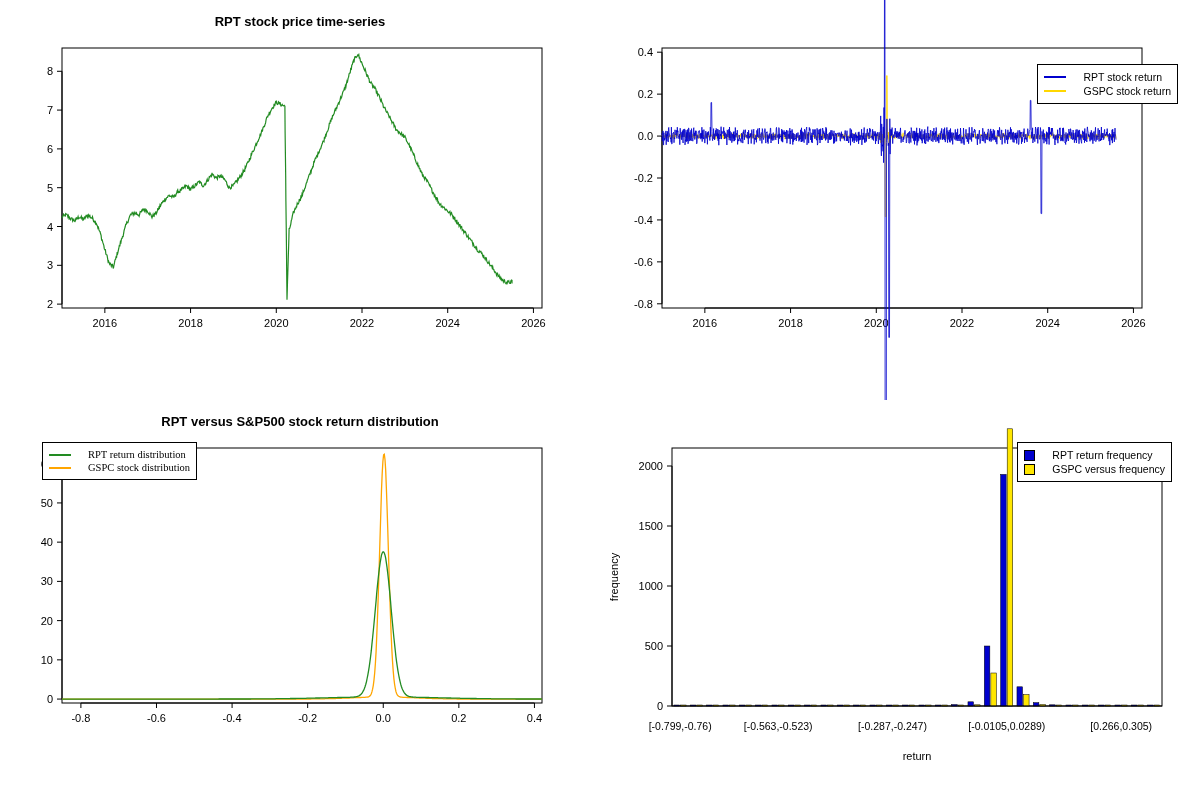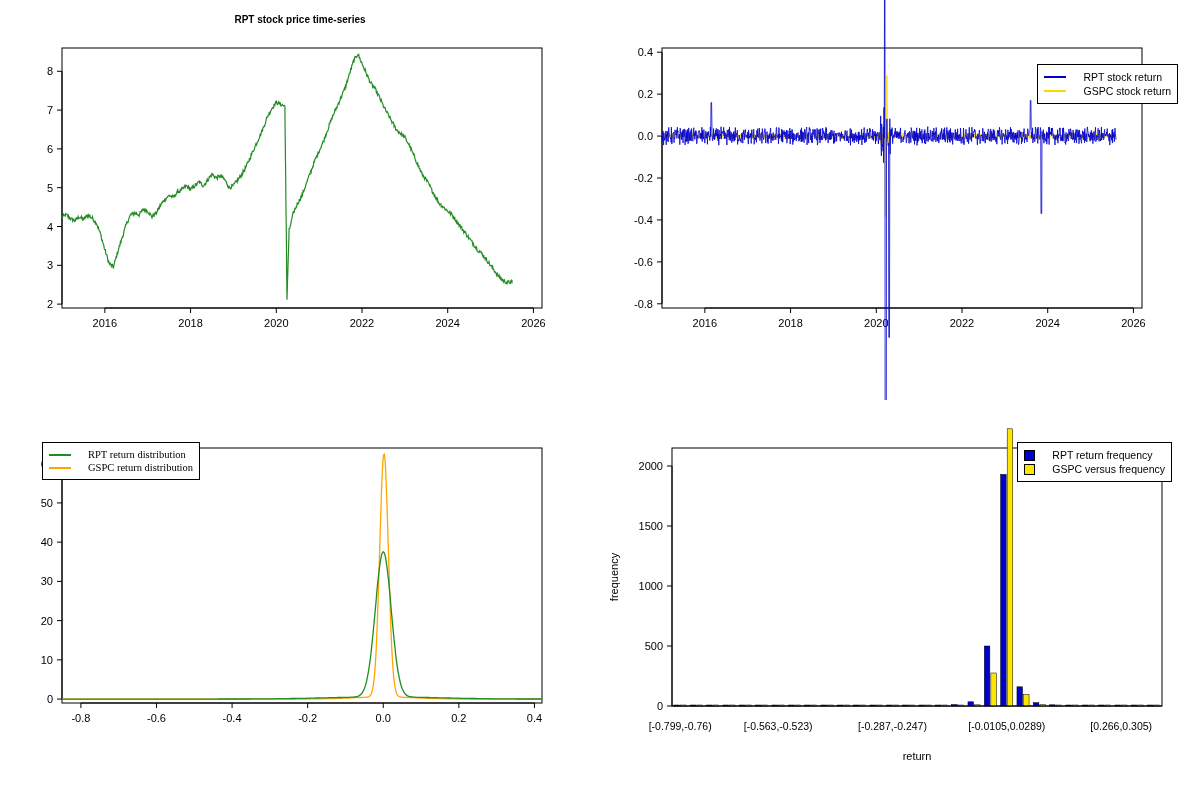--- a/index.html
+++ b/index.html
@@ -1,19 +1,19 @@
 <!DOCTYPE html>
 <html><head>
 <meta charset="utf-8">
 <style>
   html,body{margin:0;padding:0;background:#ffffff;}
   body{width:1200px;height:800px;font-family:"Liberation Sans",sans-serif;color:#000;}
   .grid{display:grid;grid-template-columns:600px 600px;grid-template-rows:400px 400px;width:1200px;height:800px;}
   .panel{position:relative;width:600px;height:400px;overflow:hidden;}
-  .ptitle{position:absolute;left:0;right:0;top:14px;text-align:center;font-size:10px;font-weight:bold;}
+  .ptitle{position:absolute;left:0;right:0;top:14px;text-align:center;font-size:13px;font-weight:bold;}
   .legendbox{position:absolute;border:1px solid #000;background:#fff;font-size:10.5px;padding:4px 6px;}
   .legrow{display:flex;align-items:center;margin:2px 0;white-space:nowrap;gap:12px;}
   .legline{display:inline-block;width:22px;height:0;border-top:2px solid #000;margin-right:5px;}
   .legsq{display:inline-block;width:9px;height:9px;margin-right:5px;border:1px solid #000;}
   svg{position:absolute;left:0;top:0;overflow:visible;}
 </style>
 </head>
 <body>
 
 <div class="grid">
@@ -94,20 +94,21 @@
           <span>RPT stock return</span>
         </div>
         <div class="legrow">
           <span class="legline" style="border-top-color: rgb(255, 215, 0);"></span>
           <span>GSPC stock return</span>
         </div>
       </div>
   </div>
 
   <div class="panel">
+    <div class="ptitle">RPT versus S&amp;P500 stock return distribution</div>
     <svg id="svg-bl" width="600" height="400">
         <rect x="62" y="48" width="480" height="255" fill="none" stroke="#000" stroke-width="1"></rect>
         <line x1="62" y1="299.0769230769231" x2="62" y2="63.69230769230768" stroke="#000"></line>
         <line x1="57" y1="299.0769230769231" x2="62" y2="299.0769230769231" stroke="#000"></line>
         <text x="53" y="303.0769230769231" text-anchor="end" font-size="11" font-family="Liberation Sans, sans-serif" fill="#000">0</text>
         <line x1="57" y1="259.84615384615387" x2="62" y2="259.84615384615387" stroke="#000"></line>
         <text x="53" y="263.84615384615387" text-anchor="end" font-size="11" font-family="Liberation Sans, sans-serif" fill="#000">10</text>
         <line x1="57" y1="220.6153846153846" x2="62" y2="220.6153846153846" stroke="#000"></line>
         <text x="53" y="224.6153846153846" text-anchor="end" font-size="11" font-family="Liberation Sans, sans-serif" fill="#000">20</text>
         <line x1="57" y1="181.38461538461536" x2="62" y2="181.38461538461536" stroke="#000"></line>
@@ -136,21 +137,21 @@
         <path d="M62.0,299.1 L62.7,299.1 L63.4,299.1 L64.1,299.1 L64.7,299.1 L65.4,299.1 L66.1,299.1 L66.8,299.1 L67.5,299.1 L68.2,299.1 L68.9,299.1 L69.5,299.1 L70.2,299.1 L70.9,299.1 L71.6,299.1 L72.3,299.1 L73.0,299.1 L73.7,299.1 L74.3,299.1 L75.0,299.1 L75.7,299.1 L76.4,299.1 L77.1,299.1 L77.8,299.1 L78.5,299.1 L79.1,299.1 L79.8,299.1 L80.5,299.1 L81.2,299.1 L81.9,299.1 L82.6,299.1 L83.3,299.1 L83.9,299.1 L84.6,299.1 L85.3,299.1 L86.0,299.1 L86.7,299.1 L87.4,299.1 L88.1,299.1 L88.7,299.1 L89.4,299.1 L90.1,299.1 L90.8,299.1 L91.5,299.1 L92.2,299.1 L92.9,299.1 L93.5,299.1 L94.2,299.1 L94.9,299.1 L95.6,299.1 L96.3,299.1 L97.0,299.1 L97.7,299.1 L98.3,299.1 L99.0,299.1 L99.7,299.1 L100.4,299.1 L101.1,299.1 L101.8,299.1 L102.5,299.1 L103.1,299.1 L103.8,299.1 L104.5,299.1 L105.2,299.1 L105.9,299.1 L106.6,299.1 L107.3,299.1 L107.9,299.1 L108.6,299.1 L109.3,299.1 L110.0,299.1 L110.7,299.1 L111.4,299.1 L112.1,299.1 L112.7,299.1 L113.4,299.1 L114.1,299.1 L114.8,299.1 L115.5,299.1 L116.2,299.1 L116.9,299.1 L117.5,299.1 L118.2,299.1 L118.9,299.1 L119.6,299.1 L120.3,299.1 L121.0,299.1 L121.7,299.1 L122.3,299.1 L123.0,299.1 L123.7,299.1 L124.4,299.1 L125.1,299.1 L125.8,299.1 L126.5,299.1 L127.1,299.1 L127.8,299.1 L128.5,299.1 L129.2,299.1 L129.9,299.1 L130.6,299.1 L131.3,299.1 L131.9,299.1 L132.6,299.1 L133.3,299.1 L134.0,299.1 L134.7,299.1 L135.4,299.1 L136.1,299.1 L136.7,299.1 L137.4,299.1 L138.1,299.1 L138.8,299.1 L139.5,299.1 L140.2,299.1 L140.9,299.1 L141.5,299.1 L142.2,299.1 L142.9,299.1 L143.6,299.1 L144.3,299.1 L145.0,299.1 L145.7,299.1 L146.3,299.1 L147.0,299.1 L147.7,299.1 L148.4,299.1 L149.1,299.1 L149.8,299.1 L150.5,299.1 L151.1,299.1 L151.8,299.1 L152.5,299.1 L153.2,299.1 L153.9,299.1 L154.6,299.1 L155.3,299.1 L155.9,299.1 L156.6,299.1 L157.3,299.1 L158.0,299.1 L158.7,299.1 L159.4,299.1 L160.1,299.1 L160.7,299.1 L161.4,299.1 L162.1,299.1 L162.8,299.1 L163.5,299.1 L164.2,299.1 L164.9,299.1 L165.5,299.1 L166.2,299.1 L166.9,299.1 L167.6,299.1 L168.3,299.1 L169.0,299.1 L169.7,299.1 L170.3,299.1 L171.0,299.1 L171.7,299.1 L172.4,299.1 L173.1,299.1 L173.8,299.1 L174.5,299.1 L175.1,299.1 L175.8,299.1 L176.5,299.1 L177.2,299.1 L177.9,299.1 L178.6,299.1 L179.3,299.1 L179.9,299.1 L180.6,299.1 L181.3,299.1 L182.0,299.1 L182.7,299.1 L183.4,299.1 L184.1,299.1 L184.7,299.1 L185.4,299.1 L186.1,299.1 L186.8,299.1 L187.5,299.1 L188.2,299.1 L188.9,299.1 L189.5,299.1 L190.2,299.1 L190.9,299.1 L191.6,299.1 L192.3,299.1 L193.0,299.1 L193.7,299.1 L194.3,299.1 L195.0,299.1 L195.7,299.1 L196.4,299.1 L197.1,299.1 L197.8,299.1 L198.5,299.1 L199.1,299.1 L199.8,299.1 L200.5,299.1 L201.2,299.1 L201.9,299.1 L202.6,299.1 L203.3,299.1 L203.9,299.1 L204.6,299.1 L205.3,299.1 L206.0,299.1 L206.7,299.1 L207.4,299.1 L208.1,299.1 L208.7,299.1 L209.4,299.1 L210.1,299.1 L210.8,299.1 L211.5,299.1 L212.2,299.1 L212.9,299.1 L213.5,299.1 L214.2,299.1 L214.9,299.1 L215.6,299.1 L216.3,299.1 L217.0,299.1 L217.7,299.1 L218.3,299.1 L219.0,299.1 L219.7,299.1 L220.4,299.1 L221.1,299.1 L221.8,299.1 L222.5,299.1 L223.1,299.1 L223.8,299.1 L224.5,299.1 L225.2,299.1 L225.9,299.1 L226.6,299.1 L227.3,299.1 L227.9,299.1 L228.6,299.1 L229.3,299.1 L230.0,299.1 L230.7,299.1 L231.4,299.1 L232.1,299.1 L232.7,299.1 L233.4,299.1 L234.1,299.1 L234.8,299.1 L235.5,299.1 L236.2,299.1 L236.9,299.1 L237.5,299.1 L238.2,299.1 L238.9,299.1 L239.6,299.1 L240.3,299.1 L241.0,299.1 L241.7,299.1 L242.3,299.1 L243.0,299.1 L243.7,299.1 L244.4,299.1 L245.1,299.1 L245.8,299.1 L246.5,299.1 L247.1,299.1 L247.8,299.1 L248.5,299.1 L249.2,299.1 L249.9,299.1 L250.6,299.1 L251.3,299.1 L251.9,299.1 L252.6,299.1 L253.3,299.1 L254.0,299.1 L254.7,299.1 L255.4,299.1 L256.1,299.1 L256.7,299.1 L257.4,299.1 L258.1,299.1 L258.8,299.1 L259.5,299.1 L260.2,299.1 L260.9,299.1 L261.5,299.1 L262.2,299.1 L262.9,299.1 L263.6,299.1 L264.3,299.1 L265.0,299.1 L265.7,299.1 L266.3,299.1 L267.0,299.1 L267.7,299.1 L268.4,299.1 L269.1,299.1 L269.8,299.1 L270.5,299.1 L271.1,299.1 L271.8,299.1 L272.5,299.1 L273.2,299.1 L273.9,299.1 L274.6,299.1 L275.3,299.1 L275.9,299.1 L276.6,299.1 L277.3,299.1 L278.0,299.1 L278.7,299.1 L279.4,299.1 L280.1,299.1 L280.7,299.1 L281.4,299.1 L282.1,299.1 L282.8,299.1 L283.5,299.1 L284.2,299.1 L284.9,299.1 L285.5,299.1 L286.2,299.1 L286.9,299.1 L287.6,299.1 L288.3,299.1 L289.0,299.1 L289.7,299.1 L290.3,299.1 L291.0,299.1 L291.7,299.1 L292.4,299.1 L293.1,299.1 L293.8,299.1 L294.5,299.0 L295.1,299.0 L295.8,299.0 L296.5,299.0 L297.2,299.0 L297.9,299.0 L298.6,299.0 L299.3,299.0 L299.9,299.0 L300.6,299.0 L301.3,299.0 L302.0,299.0 L302.7,299.0 L303.4,299.0 L304.1,299.0 L304.7,299.0 L305.4,299.0 L306.1,299.0 L306.8,299.0 L307.5,299.0 L308.2,299.0 L308.9,299.0 L309.5,299.0 L310.2,299.0 L310.9,299.0 L311.6,298.9 L312.3,298.9 L313.0,298.9 L313.7,298.9 L314.3,298.9 L315.0,298.9 L315.7,298.9 L316.4,298.9 L317.1,298.9 L317.8,298.9 L318.5,298.9 L319.1,298.9 L319.8,298.8 L320.5,298.8 L321.2,298.8 L321.9,298.8 L322.6,298.8 L323.3,298.8 L323.9,298.8 L324.6,298.8 L325.3,298.7 L326.0,298.7 L326.7,298.7 L327.4,298.7 L328.1,298.7 L328.7,298.7 L329.4,298.6 L330.1,298.6 L330.8,298.6 L331.5,298.6 L332.2,298.6 L332.9,298.6 L333.5,298.5 L334.2,298.5 L334.9,298.5 L335.6,298.5 L336.3,298.4 L337.0,298.4 L337.7,298.4 L338.3,298.4 L339.0,298.4 L339.7,298.3 L340.4,298.3 L341.1,298.3 L341.8,298.3 L342.5,298.2 L343.1,298.2 L343.8,298.2 L344.5,298.1 L345.2,298.1 L345.9,298.1 L346.6,298.1 L347.3,298.0 L347.9,298.0 L348.6,298.0 L349.3,298.0 L350.0,297.9 L350.7,297.9 L351.4,297.9 L352.1,297.8 L352.7,297.8 L353.4,297.8 L354.1,297.7 L354.8,297.7 L355.5,297.7 L356.2,297.7 L356.9,297.6 L357.5,297.6 L358.2,297.6 L358.9,297.5 L359.6,297.5 L360.3,297.5 L361.0,297.5 L361.7,297.4 L362.3,297.4 L363.0,297.4 L363.7,297.3 L364.4,297.3 L365.1,297.3 L365.8,297.2 L366.5,297.2 L367.1,297.1 L367.8,297.0 L368.5,296.8 L369.2,296.4 L369.9,295.9 L370.6,295.1 L371.3,293.8 L371.9,291.9 L372.6,289.2 L373.3,285.3 L374.0,279.9 L374.7,272.7 L375.4,263.3 L376.1,251.5 L376.7,237.0 L377.4,219.8 L378.1,200.2 L378.8,178.6 L379.5,155.6 L380.2,132.4 L380.9,110.1 L381.5,90.0 L382.2,73.4 L382.9,61.4 L383.6,54.8 L384.3,54.2 L385.0,59.5 L385.7,70.4 L386.3,86.2 L387.0,105.6 L387.7,127.6 L388.4,150.7 L389.1,173.8 L389.8,195.7 L390.5,215.9 L391.1,233.6 L391.8,248.6 L392.5,261.0 L393.2,270.9 L393.9,278.6 L394.6,284.3 L395.3,288.5 L395.9,291.4 L396.6,293.5 L397.3,294.9 L398.0,295.8 L398.7,296.3 L399.4,296.7 L400.1,296.9 L400.7,297.1 L401.4,297.2 L402.1,297.2 L402.8,297.3 L403.5,297.3 L404.2,297.3 L404.9,297.4 L405.5,297.4 L406.2,297.4 L406.9,297.5 L407.6,297.5 L408.3,297.5 L409.0,297.5 L409.7,297.6 L410.3,297.6 L411.0,297.6 L411.7,297.7 L412.4,297.7 L413.1,297.7 L413.8,297.7 L414.5,297.8 L415.1,297.8 L415.8,297.8 L416.5,297.9 L417.2,297.9 L417.9,297.9 L418.6,297.9 L419.3,298.0 L419.9,298.0 L420.6,298.0 L421.3,298.1 L422.0,298.1 L422.7,298.1 L423.4,298.1 L424.1,298.2 L424.7,298.2 L425.4,298.2 L426.1,298.2 L426.8,298.3 L427.5,298.3 L428.2,298.3 L428.9,298.3 L429.5,298.4 L430.2,298.4 L430.9,298.4 L431.6,298.4 L432.3,298.5 L433.0,298.5 L433.7,298.5 L434.3,298.5 L435.0,298.5 L435.7,298.6 L436.4,298.6 L437.1,298.6 L437.8,298.6 L438.5,298.6 L439.1,298.7 L439.8,298.7 L440.5,298.7 L441.2,298.7 L441.9,298.7 L442.6,298.7 L443.3,298.8 L443.9,298.8 L444.6,298.8 L445.3,298.8 L446.0,298.8 L446.7,298.8 L447.4,298.8 L448.1,298.8 L448.7,298.9 L449.4,298.9 L450.1,298.9 L450.8,298.9 L451.5,298.9 L452.2,298.9 L452.9,298.9 L453.5,298.9 L454.2,298.9 L454.9,298.9 L455.6,298.9 L456.3,298.9 L457.0,299.0 L457.7,299.0 L458.3,299.0 L459.0,299.0 L459.7,299.0 L460.4,299.0 L461.1,299.0 L461.8,299.0 L462.5,299.0 L463.1,299.0 L463.8,299.0 L464.5,299.0 L465.2,299.0 L465.9,299.0 L466.6,299.0 L467.3,299.0 L467.9,299.0 L468.6,299.0 L469.3,299.0 L470.0,299.0 L470.7,299.0 L471.4,299.0 L472.1,299.0 L472.7,299.0 L473.4,299.0 L474.1,299.1 L474.8,299.1 L475.5,299.1 L476.2,299.1 L476.9,299.1 L477.5,299.1 L478.2,299.1 L478.9,299.1 L479.6,299.1 L480.3,299.1 L481.0,299.1 L481.7,299.1 L482.3,299.1 L483.0,299.1 L483.7,299.1 L484.4,299.1 L485.1,299.1 L485.8,299.1 L486.5,299.1 L487.1,299.1 L487.8,299.1 L488.5,299.1 L489.2,299.1 L489.9,299.1 L490.6,299.1 L491.3,299.1 L491.9,299.1 L492.6,299.1 L493.3,299.1 L494.0,299.1 L494.7,299.1 L495.4,299.1 L496.1,299.1 L496.7,299.1 L497.4,299.1 L498.1,299.1 L498.8,299.1 L499.5,299.1 L500.2,299.1 L500.9,299.1 L501.5,299.1 L502.2,299.1 L502.9,299.1 L503.6,299.1 L504.3,299.1 L505.0,299.1 L505.7,299.1 L506.3,299.1 L507.0,299.1 L507.7,299.1 L508.4,299.1 L509.1,299.1 L509.8,299.1 L510.5,299.1 L511.1,299.1 L511.8,299.1 L512.5,299.1 L513.2,299.1 L513.9,299.1 L514.6,299.1 L515.3,299.1 L515.9,299.1 L516.6,299.1 L517.3,299.1 L518.0,299.1 L518.7,299.1 L519.4,299.1 L520.1,299.1 L520.7,299.1 L521.4,299.1 L522.1,299.1 L522.8,299.1 L523.5,299.1 L524.2,299.1 L524.9,299.1 L525.5,299.1 L526.2,299.1 L526.9,299.1 L527.6,299.1 L528.3,299.1 L529.0,299.1 L529.7,299.1 L530.3,299.1 L531.0,299.1 L531.7,299.1 L532.4,299.1 L533.1,299.1 L533.8,299.1 L534.5,299.1 L535.1,299.1 L535.8,299.1 L536.5,299.1 L537.2,299.1 L537.9,299.1 L538.6,299.1 L539.3,299.1 L539.9,299.1 L540.6,299.1 L541.3,299.1 L542.0,299.1 " fill="none" stroke="#FFA500" stroke-width="1.3"></path>
         <path d="M62.0,299.1 L62.7,299.1 L63.4,299.1 L64.1,299.1 L64.7,299.1 L65.4,299.1 L66.1,299.1 L66.8,299.1 L67.5,299.1 L68.2,299.1 L68.9,299.1 L69.5,299.1 L70.2,299.1 L70.9,299.1 L71.6,299.1 L72.3,299.1 L73.0,299.1 L73.7,299.1 L74.3,299.1 L75.0,299.1 L75.7,299.1 L76.4,299.1 L77.1,299.1 L77.8,299.1 L78.5,299.1 L79.1,299.1 L79.8,299.1 L80.5,299.1 L81.2,299.1 L81.9,299.1 L82.6,299.1 L83.3,299.1 L83.9,299.1 L84.6,299.1 L85.3,299.1 L86.0,299.1 L86.7,299.1 L87.4,299.1 L88.1,299.1 L88.7,299.1 L89.4,299.1 L90.1,299.1 L90.8,299.1 L91.5,299.1 L92.2,299.1 L92.9,299.1 L93.5,299.1 L94.2,299.1 L94.9,299.1 L95.6,299.1 L96.3,299.1 L97.0,299.1 L97.7,299.1 L98.3,299.1 L99.0,299.1 L99.7,299.1 L100.4,299.1 L101.1,299.1 L101.8,299.1 L102.5,299.1 L103.1,299.1 L103.8,299.1 L104.5,299.1 L105.2,299.1 L105.9,299.1 L106.6,299.1 L107.3,299.1 L107.9,299.1 L108.6,299.1 L109.3,299.1 L110.0,299.1 L110.7,299.1 L111.4,299.1 L112.1,299.1 L112.7,299.1 L113.4,299.1 L114.1,299.1 L114.8,299.1 L115.5,299.1 L116.2,299.1 L116.9,299.1 L117.5,299.1 L118.2,299.1 L118.9,299.1 L119.6,299.1 L120.3,299.1 L121.0,299.1 L121.7,299.1 L122.3,299.1 L123.0,299.1 L123.7,299.1 L124.4,299.1 L125.1,299.1 L125.8,299.1 L126.5,299.1 L127.1,299.1 L127.8,299.1 L128.5,299.1 L129.2,299.1 L129.9,299.1 L130.6,299.1 L131.3,299.1 L131.9,299.1 L132.6,299.1 L133.3,299.1 L134.0,299.1 L134.7,299.1 L135.4,299.1 L136.1,299.1 L136.7,299.1 L137.4,299.1 L138.1,299.1 L138.8,299.1 L139.5,299.1 L140.2,299.1 L140.9,299.1 L141.5,299.1 L142.2,299.1 L142.9,299.1 L143.6,299.1 L144.3,299.1 L145.0,299.1 L145.7,299.1 L146.3,299.1 L147.0,299.1 L147.7,299.1 L148.4,299.1 L149.1,299.1 L149.8,299.1 L150.5,299.1 L151.1,299.1 L151.8,299.1 L152.5,299.1 L153.2,299.1 L153.9,299.1 L154.6,299.1 L155.3,299.1 L155.9,299.1 L156.6,299.1 L157.3,299.1 L158.0,299.1 L158.7,299.1 L159.4,299.1 L160.1,299.1 L160.7,299.1 L161.4,299.1 L162.1,299.1 L162.8,299.1 L163.5,299.1 L164.2,299.1 L164.9,299.1 L165.5,299.1 L166.2,299.1 L166.9,299.1 L167.6,299.1 L168.3,299.1 L169.0,299.1 L169.7,299.1 L170.3,299.1 L171.0,299.1 L171.7,299.1 L172.4,299.1 L173.1,299.1 L173.8,299.1 L174.5,299.1 L175.1,299.1 L175.8,299.1 L176.5,299.1 L177.2,299.1 L177.9,299.1 L178.6,299.1 L179.3,299.1 L179.9,299.1 L180.6,299.1 L181.3,299.1 L182.0,299.1 L182.7,299.1 L183.4,299.1 L184.1,299.1 L184.7,299.1 L185.4,299.1 L186.1,299.1 L186.8,299.1 L187.5,299.1 L188.2,299.1 L188.9,299.1 L189.5,299.1 L190.2,299.1 L190.9,299.1 L191.6,299.1 L192.3,299.1 L193.0,299.1 L193.7,299.1 L194.3,299.1 L195.0,299.1 L195.7,299.1 L196.4,299.1 L197.1,299.1 L197.8,299.1 L198.5,299.1 L199.1,299.1 L199.8,299.1 L200.5,299.1 L201.2,299.1 L201.9,299.1 L202.6,299.1 L203.3,299.1 L203.9,299.1 L204.6,299.1 L205.3,299.1 L206.0,299.1 L206.7,299.1 L207.4,299.1 L208.1,299.1 L208.7,299.1 L209.4,299.1 L210.1,299.1 L210.8,299.1 L211.5,299.1 L212.2,299.1 L212.9,299.1 L213.5,299.1 L214.2,299.1 L214.9,299.1 L215.6,299.1 L216.3,299.1 L217.0,299.1 L217.7,299.1 L218.3,299.1 L219.0,299.0 L219.7,299.0 L220.4,299.0 L221.1,299.0 L221.8,299.0 L222.5,299.0 L223.1,299.0 L223.8,299.0 L224.5,299.0 L225.2,299.0 L225.9,299.0 L226.6,299.0 L227.3,299.0 L227.9,299.0 L228.6,299.0 L229.3,299.0 L230.0,299.0 L230.7,299.0 L231.4,299.0 L232.1,299.0 L232.7,299.0 L233.4,299.0 L234.1,299.0 L234.8,299.0 L235.5,299.0 L236.2,299.0 L236.9,299.0 L237.5,299.0 L238.2,299.0 L238.9,299.0 L239.6,299.0 L240.3,299.0 L241.0,299.0 L241.7,299.0 L242.3,299.0 L243.0,299.0 L243.7,299.0 L244.4,299.0 L245.1,299.0 L245.8,299.0 L246.5,299.0 L247.1,299.0 L247.8,299.0 L248.5,299.0 L249.2,299.0 L249.9,299.0 L250.6,299.0 L251.3,298.9 L251.9,298.9 L252.6,298.9 L253.3,298.9 L254.0,298.9 L254.7,298.9 L255.4,298.9 L256.1,298.9 L256.7,298.9 L257.4,298.9 L258.1,298.9 L258.8,298.9 L259.5,298.9 L260.2,298.9 L260.9,298.9 L261.5,298.9 L262.2,298.9 L262.9,298.9 L263.6,298.9 L264.3,298.9 L265.0,298.9 L265.7,298.8 L266.3,298.8 L267.0,298.8 L267.7,298.8 L268.4,298.8 L269.1,298.8 L269.8,298.8 L270.5,298.8 L271.1,298.8 L271.8,298.8 L272.5,298.8 L273.2,298.8 L273.9,298.8 L274.6,298.8 L275.3,298.8 L275.9,298.7 L276.6,298.7 L277.3,298.7 L278.0,298.7 L278.7,298.7 L279.4,298.7 L280.1,298.7 L280.7,298.7 L281.4,298.7 L282.1,298.7 L282.8,298.7 L283.5,298.6 L284.2,298.6 L284.9,298.6 L285.5,298.6 L286.2,298.6 L286.9,298.6 L287.6,298.6 L288.3,298.6 L289.0,298.6 L289.7,298.6 L290.3,298.5 L291.0,298.5 L291.7,298.5 L292.4,298.5 L293.1,298.5 L293.8,298.5 L294.5,298.5 L295.1,298.5 L295.8,298.5 L296.5,298.4 L297.2,298.4 L297.9,298.4 L298.6,298.4 L299.3,298.4 L299.9,298.4 L300.6,298.4 L301.3,298.3 L302.0,298.3 L302.7,298.3 L303.4,298.3 L304.1,298.3 L304.7,298.3 L305.4,298.3 L306.1,298.3 L306.8,298.2 L307.5,298.2 L308.2,298.2 L308.9,298.2 L309.5,298.2 L310.2,298.2 L310.9,298.2 L311.6,298.1 L312.3,298.1 L313.0,298.1 L313.7,298.1 L314.3,298.1 L315.0,298.1 L315.7,298.0 L316.4,298.0 L317.1,298.0 L317.8,298.0 L318.5,298.0 L319.1,298.0 L319.8,298.0 L320.5,297.9 L321.2,297.9 L321.9,297.9 L322.6,297.9 L323.3,297.9 L323.9,297.9 L324.6,297.8 L325.3,297.8 L326.0,297.8 L326.7,297.8 L327.4,297.8 L328.1,297.8 L328.7,297.7 L329.4,297.7 L330.1,297.7 L330.8,297.7 L331.5,297.7 L332.2,297.7 L332.9,297.6 L333.5,297.6 L334.2,297.6 L334.9,297.6 L335.6,297.6 L336.3,297.6 L337.0,297.6 L337.7,297.5 L338.3,297.5 L339.0,297.5 L339.7,297.5 L340.4,297.5 L341.1,297.5 L341.8,297.4 L342.5,297.4 L343.1,297.4 L343.8,297.4 L344.5,297.4 L345.2,297.4 L345.9,297.4 L346.6,297.3 L347.3,297.3 L347.9,297.3 L348.6,297.3 L349.3,297.3 L350.0,297.3 L350.7,297.2 L351.4,297.2 L352.1,297.2 L352.7,297.1 L353.4,297.1 L354.1,297.0 L354.8,297.0 L355.5,296.9 L356.2,296.7 L356.9,296.6 L357.5,296.4 L358.2,296.1 L358.9,295.8 L359.6,295.4 L360.3,294.9 L361.0,294.3 L361.7,293.5 L362.3,292.6 L363.0,291.4 L363.7,290.1 L364.4,288.4 L365.1,286.5 L365.8,284.2 L366.5,281.6 L367.1,278.5 L367.8,275.1 L368.5,271.2 L369.2,266.8 L369.9,261.9 L370.6,256.5 L371.3,250.7 L371.9,244.4 L372.6,237.8 L373.3,230.8 L374.0,223.5 L374.7,216.0 L375.4,208.4 L376.1,200.8 L376.7,193.3 L377.4,186.1 L378.1,179.3 L378.8,173.0 L379.5,167.3 L380.2,162.4 L380.9,158.3 L381.5,155.1 L382.2,153.0 L382.9,151.9 L383.6,151.9 L384.3,153.0 L385.0,155.1 L385.7,158.2 L386.3,162.3 L387.0,167.2 L387.7,172.9 L388.4,179.2 L389.1,186.1 L389.8,193.3 L390.5,200.7 L391.1,208.3 L391.8,215.9 L392.5,223.4 L393.2,230.7 L393.9,237.7 L394.6,244.4 L395.3,250.7 L395.9,256.5 L396.6,261.8 L397.3,266.7 L398.0,271.1 L398.7,275.0 L399.4,278.5 L400.1,281.6 L400.7,284.2 L401.4,286.5 L402.1,288.4 L402.8,290.0 L403.5,291.4 L404.2,292.6 L404.9,293.5 L405.5,294.3 L406.2,294.9 L406.9,295.4 L407.6,295.8 L408.3,296.1 L409.0,296.4 L409.7,296.6 L410.3,296.7 L411.0,296.9 L411.7,296.9 L412.4,297.0 L413.1,297.1 L413.8,297.1 L414.5,297.2 L415.1,297.2 L415.8,297.2 L416.5,297.3 L417.2,297.3 L417.9,297.3 L418.6,297.3 L419.3,297.3 L419.9,297.3 L420.6,297.4 L421.3,297.4 L422.0,297.4 L422.7,297.4 L423.4,297.4 L424.1,297.4 L424.7,297.4 L425.4,297.5 L426.1,297.5 L426.8,297.5 L427.5,297.5 L428.2,297.5 L428.9,297.5 L429.5,297.6 L430.2,297.6 L430.9,297.6 L431.6,297.6 L432.3,297.6 L433.0,297.6 L433.7,297.6 L434.3,297.7 L435.0,297.7 L435.7,297.7 L436.4,297.7 L437.1,297.7 L437.8,297.7 L438.5,297.8 L439.1,297.8 L439.8,297.8 L440.5,297.8 L441.2,297.8 L441.9,297.8 L442.6,297.9 L443.3,297.9 L443.9,297.9 L444.6,297.9 L445.3,297.9 L446.0,297.9 L446.7,298.0 L447.4,298.0 L448.1,298.0 L448.7,298.0 L449.4,298.0 L450.1,298.0 L450.8,298.0 L451.5,298.1 L452.2,298.1 L452.9,298.1 L453.5,298.1 L454.2,298.1 L454.9,298.1 L455.6,298.2 L456.3,298.2 L457.0,298.2 L457.7,298.2 L458.3,298.2 L459.0,298.2 L459.7,298.2 L460.4,298.3 L461.1,298.3 L461.8,298.3 L462.5,298.3 L463.1,298.3 L463.8,298.3 L464.5,298.3 L465.2,298.3 L465.9,298.4 L466.6,298.4 L467.3,298.4 L467.9,298.4 L468.6,298.4 L469.3,298.4 L470.0,298.4 L470.7,298.5 L471.4,298.5 L472.1,298.5 L472.7,298.5 L473.4,298.5 L474.1,298.5 L474.8,298.5 L475.5,298.5 L476.2,298.5 L476.9,298.6 L477.5,298.6 L478.2,298.6 L478.9,298.6 L479.6,298.6 L480.3,298.6 L481.0,298.6 L481.7,298.6 L482.3,298.6 L483.0,298.6 L483.7,298.7 L484.4,298.7 L485.1,298.7 L485.8,298.7 L486.5,298.7 L487.1,298.7 L487.8,298.7 L488.5,298.7 L489.2,298.7 L489.9,298.7 L490.6,298.7 L491.3,298.8 L491.9,298.8 L492.6,298.8 L493.3,298.8 L494.0,298.8 L494.7,298.8 L495.4,298.8 L496.1,298.8 L496.7,298.8 L497.4,298.8 L498.1,298.8 L498.8,298.8 L499.5,298.8 L500.2,298.8 L500.9,298.8 L501.5,298.9 L502.2,298.9 L502.9,298.9 L503.6,298.9 L504.3,298.9 L505.0,298.9 L505.7,298.9 L506.3,298.9 L507.0,298.9 L507.7,298.9 L508.4,298.9 L509.1,298.9 L509.8,298.9 L510.5,298.9 L511.1,298.9 L511.8,298.9 L512.5,298.9 L513.2,298.9 L513.9,298.9 L514.6,298.9 L515.3,298.9 L515.9,299.0 L516.6,299.0 L517.3,299.0 L518.0,299.0 L518.7,299.0 L519.4,299.0 L520.1,299.0 L520.7,299.0 L521.4,299.0 L522.1,299.0 L522.8,299.0 L523.5,299.0 L524.2,299.0 L524.9,299.0 L525.5,299.0 L526.2,299.0 L526.9,299.0 L527.6,299.0 L528.3,299.0 L529.0,299.0 L529.7,299.0 L530.3,299.0 L531.0,299.0 L531.7,299.0 L532.4,299.0 L533.1,299.0 L533.8,299.0 L534.5,299.0 L535.1,299.0 L535.8,299.0 L536.5,299.0 L537.2,299.0 L537.9,299.0 L538.6,299.0 L539.3,299.0 L539.9,299.0 L540.6,299.0 L541.3,299.0 L542.0,299.0 " fill="none" stroke="#228B22" stroke-width="1.3"></path>
       </svg>
     <div class="legendbox" id="leg-bl" style="left:42px;top:42px;font-family:Liberation Serif, serif;">
         <div class="legrow">
           <span class="legline" style="border-top-color: rgb(34, 139, 34);"></span>
           <span>RPT return distribution</span>
         </div>
         <div class="legrow">
           <span class="legline" style="border-top-color: rgb(255, 165, 0);"></span>
-          <span>GSPC return distribution</span>
+          <span>GSPC stock distribution</span>
         </div>
       </div>
   </div>
 
   <div class="panel">
     <svg id="svg-br" width="600" height="400">
         <rect x="72" y="48" width="490" height="258" fill="none" stroke="#000" stroke-width="1"></rect>
         <line x1="72" y1="306" x2="72" y2="66" stroke="#000"></line>
         <line x1="67" y1="306" x2="72" y2="306" stroke="#000"></line>
         <text x="63" y="310" text-anchor="end" font-size="11" font-family="Liberation Sans, sans-serif" fill="#000">0</text>

